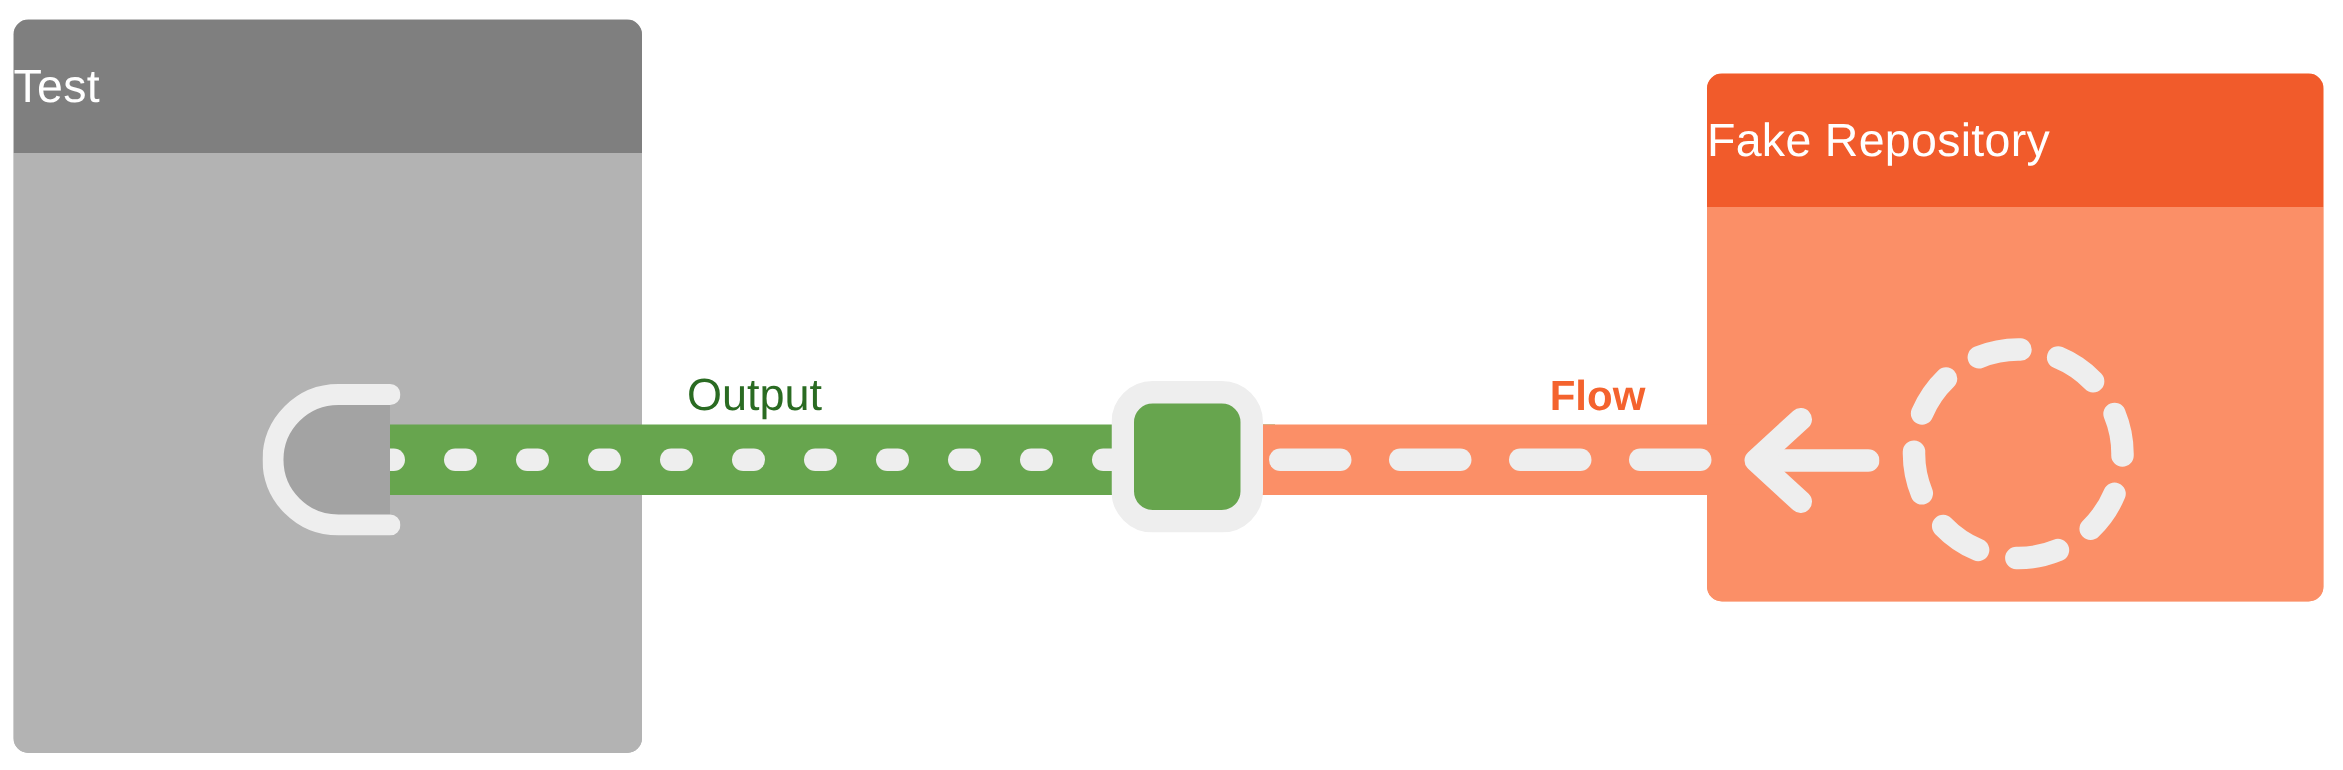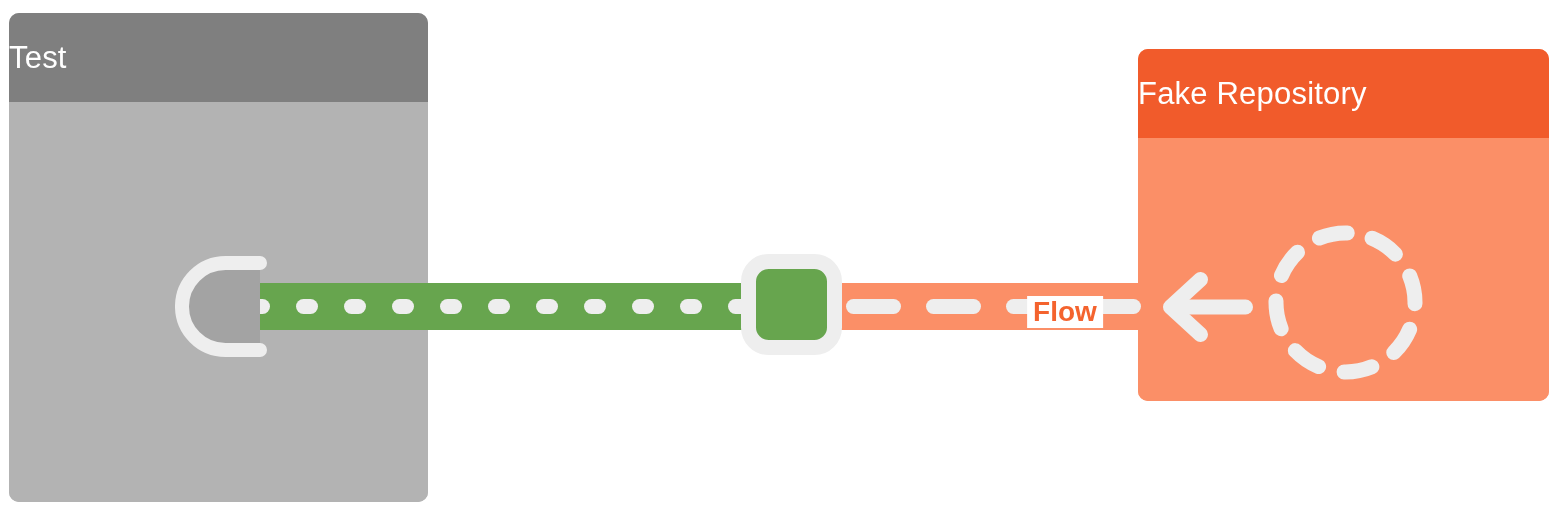--- a/index.html
+++ b/index.html
@@ -121,21 +121,22 @@
       </svg>
     </div>
     <div class="band" style="left:840px;top:283px;width:330px;background:#fb8f67;">
       <svg class="band-dashes" viewBox="0 0 330 47" preserveAspectRatio="none">
         <rect x="6" y="16" width="55" height="15" rx="7.5" ry="7.5" fill="#eeeeee"></rect>
         <rect x="86" y="16" width="55" height="15" rx="7.5" ry="7.5" fill="#eeeeee"></rect>
         <rect x="166" y="16" width="55" height="15" rx="7.5" ry="7.5" fill="#eeeeee"></rect>
         <rect x="246" y="16" width="55" height="15" rx="7.5" ry="7.5" fill="#eeeeee"></rect>
       </svg>
     </div>
-    <div class="edge-label flow" style="left:1065px;top:264px;transform:translate(-50%,-50%);color:#f4632e;margin-top:48px;">Flow</div>
+    <div class="edge-label output" style="left:503px;top:264px;transform:translate(-50%,-50%);color:#2a6b22;">Output</div>
+    <div class="edge-label flow" style="left:1065px;top:264px;transform:translate(-50%,-50%);color:#f4632e;">Flow</div>
     <div class="shape" style="left:175px;top:256px;width:92px;height:101px;"><svg width="92" height="101" viewBox="0 0 92 101">
         <path d="M 85 7 L 50.5 7 A 43.5 43.5 0 1 0 50.5 94 L 85 94" fill="#a3a3a3" stroke="#eeeeee" stroke-width="14" stroke-linecap="round" stroke-linejoin="round"></path>
       </svg></div>
     <div class="shape" style="left:741px;top:254px;width:101px;height:101px;"><svg width="101" height="101" viewBox="0 0 101 101">
         <rect x="7.5" y="7.5" width="86" height="86" rx="20" ry="20" fill="#67a54e" stroke="#eeeeee" stroke-width="15"></rect>
       </svg></div>
     <div class="shape" style="left:1161px;top:272px;width:92px;height:70px;"><svg width="92" height="70" viewBox="0 0 92 70">
         <path d="M 84.5 35 L 11.5 35" fill="none" stroke="#eeeeee" stroke-width="15" stroke-linecap="round"></path>
         <path d="M 39.5 7.5 L 9.5 35 L 39.5 62.5" fill="none" stroke="#eeeeee" stroke-width="15" stroke-linecap="round" stroke-linejoin="round"></path>
       </svg></div>

